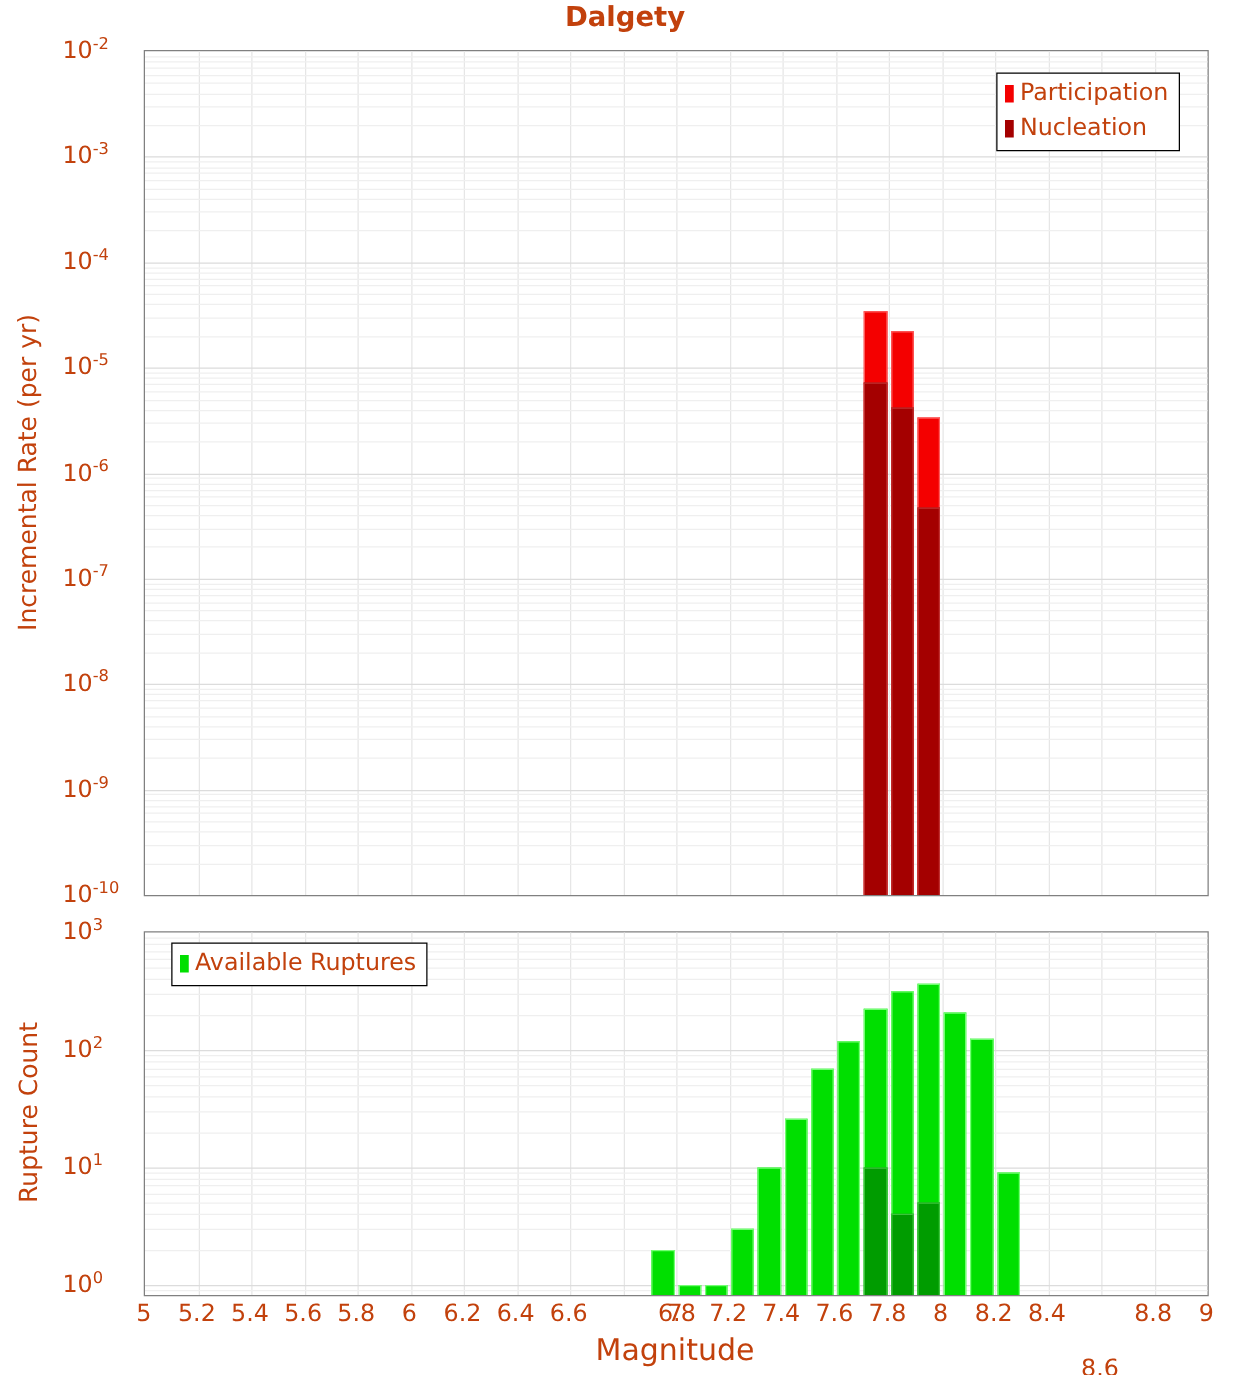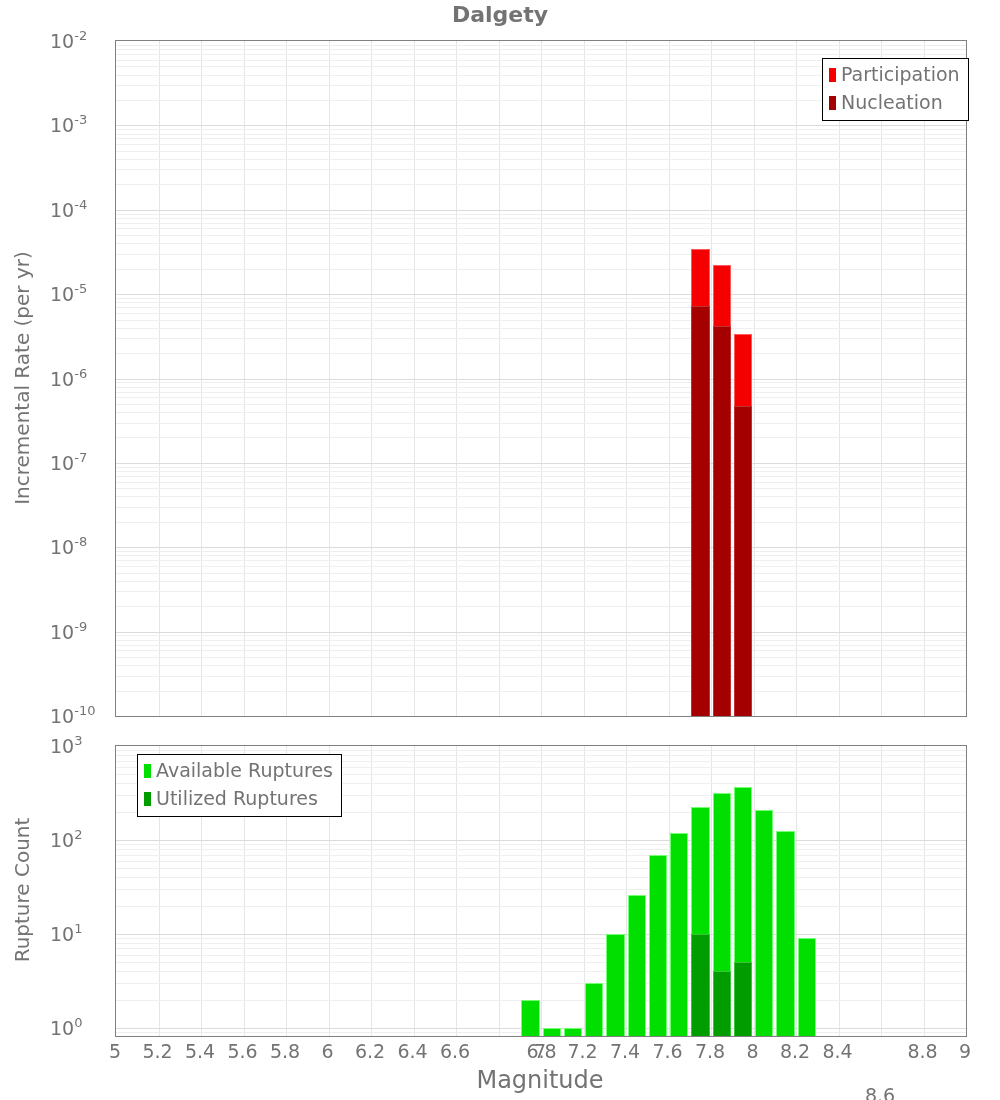--- a/index.html
+++ b/index.html
@@ -1,18 +1,18 @@
 <!DOCTYPE html>
 <html><head>
 <meta charset="utf-8">
 <style>
   html,body{margin:0;padding:0;background:#ffffff;}
   .figure{
     position:relative;width:1000px;height:1100px;background:#ffffff;
-    font-family:"DejaVu Sans", sans-serif;color:#737373;overflow:hidden;
+    font-family:"DejaVu Sans", sans-serif;color:#c2410c;overflow:hidden;
   }
   .title{
     position:absolute;top:2px;left:0;width:1000px;text-align:center;
     font-size:22px;font-weight:bold;
   }
   .panel{position:absolute;left:115px;width:850px;border:1px solid #808080;background:#fff;}
   #top-panel{top:40px;height:675px;}
   #bottom-panel{top:745px;height:290px;}
   .grid-v,.grid-h{position:absolute;background:#e6e6e6;}
   .grid-v{top:0;width:1px;height:100%;}
@@ -34,21 +34,21 @@
     position:absolute;left:115px;top:1066px;width:850px;text-align:center;font-size:24px;
   }
   .ylabel-wrap{position:absolute;left:8px;width:28px;display:flex;align-items:center;justify-content:center;}
   #ylabel-top-wrap{top:40px;height:675px;}
   #ylabel-bottom-wrap{top:745px;height:290px;}
   .ylabel{transform:rotate(-90deg);white-space:nowrap;font-size:20px;}
   .legend{
     position:absolute;z-index:5;background:#ffffff;border:1.5px solid #000;
     padding:3px 8px 5px 6px;display:flex;flex-direction:column;gap:3px;
   }
-  #legend-top{left:706px;top:17px;}
+  #legend-top{left:681px;top:17px;}
   #legend-bottom{left:21px;top:8px;}
   .legend-item{display:flex;align-items:center;gap:5px;font-size:19px;line-height:25px;}
   .swatch{width:7px;height:14px;flex:0 0 auto;}
 </style>
 </head>
 <body>
 
 <div class="figure">
 
   <div class="title">Dalgety</div>
@@ -177,24 +177,20 @@
       <div class="bar" style="left: 596.5px; width: 18.25px; top: 284.913px; height: 390.087px; background: rgb(164, 0, 0); border-top: 1px solid rgb(192, 48, 48); border-right: 1px solid rgb(192, 48, 48); border-bottom: none; border-left: 1px solid rgb(192, 48, 48); border-image: initial;"></div>
       <div class="bar" style="left: 617.75px; width: 18.25px; top: 365.167px; height: 309.833px; background: rgb(164, 0, 0); border-top: 1px solid rgb(192, 48, 48); border-right: 1px solid rgb(192, 48, 48); border-bottom: none; border-left: 1px solid rgb(192, 48, 48); border-image: initial;"></div>
     </div>
 
   <div class="panel" id="bottom-panel">
     <div class="legend" id="legend-bottom">
       <div class="legend-item">
         <span class="swatch" style="background: rgb(0, 223, 0);"></span>
         <span>Available Ruptures</span>
       </div>
-      <div class="legend-item">
-        <span class="swatch" style="background: rgb(0, 156, 0);"></span>
-        <span>Utilized Ruptures</span>
-      </div>
     </div>
   <div class="grid-v" style="left: 42.5px;"></div>
       <div class="grid-v" style="left: 85px;"></div>
       <div class="grid-v" style="left: 127.5px;"></div>
       <div class="grid-v" style="left: 170px;"></div>
       <div class="grid-v" style="left: 212.5px;"></div>
       <div class="grid-v" style="left: 255px;"></div>
       <div class="grid-v" style="left: 297.5px;"></div>
       <div class="grid-v" style="left: 340px;"></div>
       <div class="grid-v" style="left: 382.5px;"></div>

